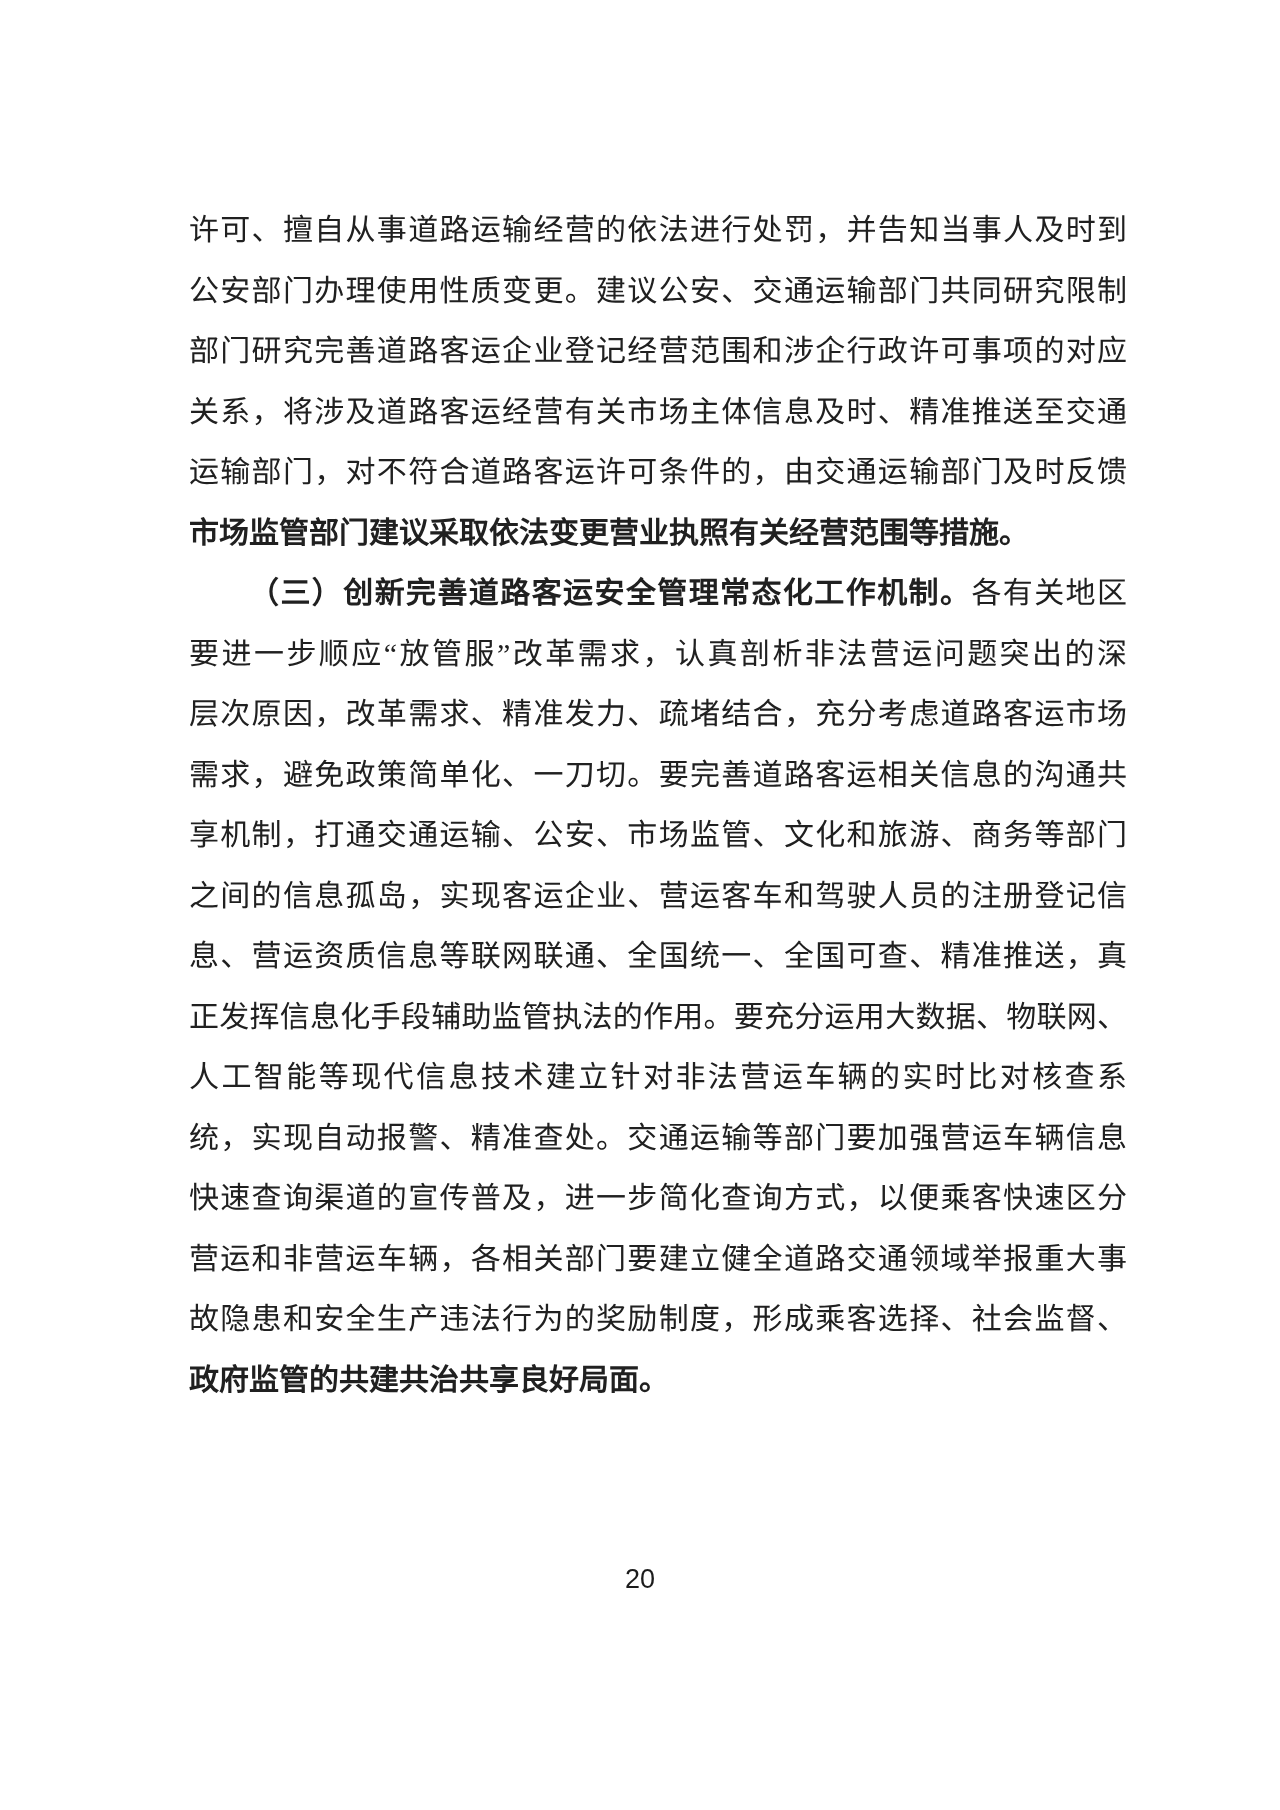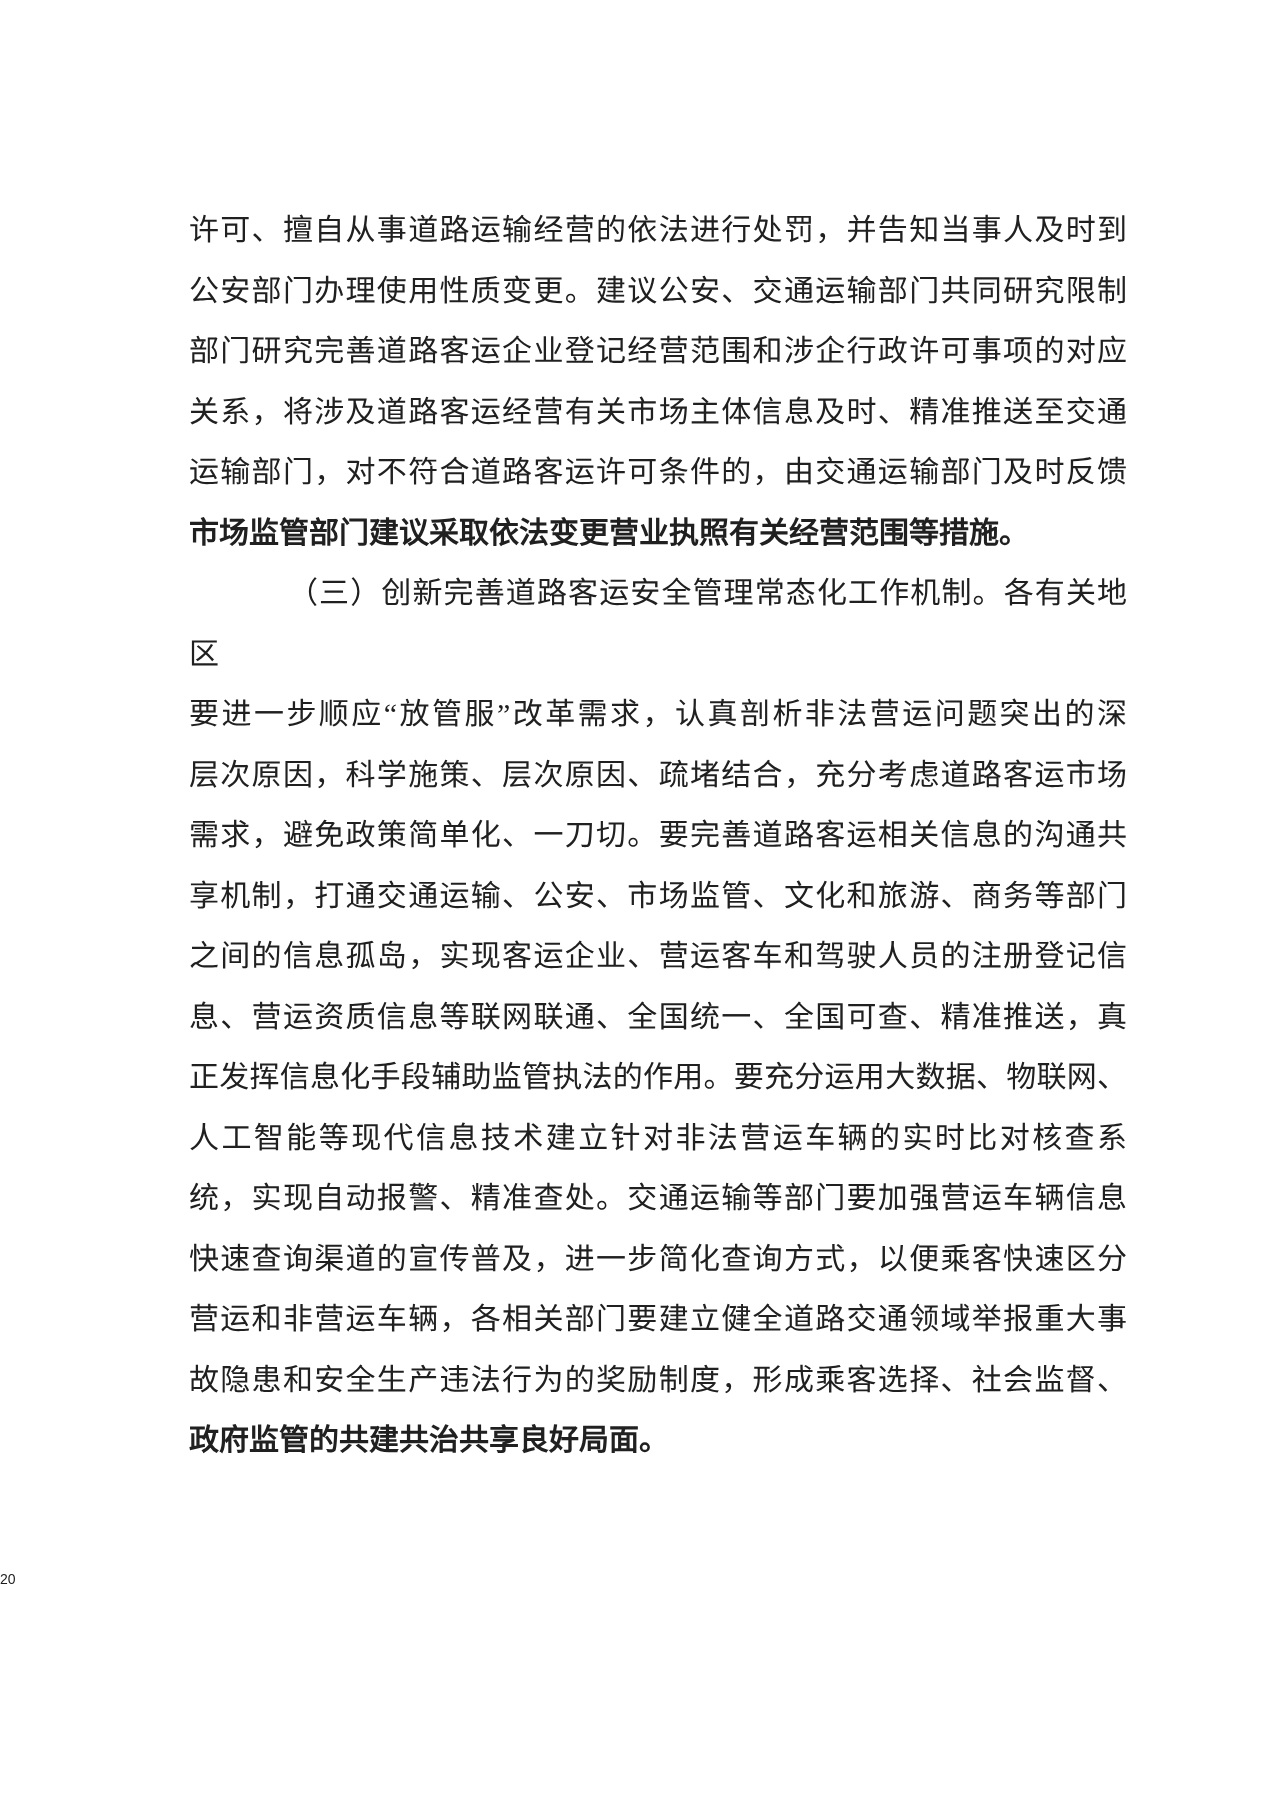--- a/index.html
+++ b/index.html
@@ -39,48 +39,48 @@
     white-space: normal;
   }
   .line.para-end {
     text-align-last: left;
     font-weight: bold;
   }
   .line.indent {
     text-indent: 2em;
   }
   .bold {
-    font-weight: 400;
-    margin-left: 39px;
+    font-weight: 700;
   }
   .page-number {
     position: absolute;
     left: 0;
     top: 1566px;
     width: 1280px;
+    text-align: center;
     font-family: "Liberation Sans", "DejaVu Sans", sans-serif;
-    font-size: 14px;
+    font-size: 27px;
     line-height: 26px;
     color: #1c1c1c;
   }
 </style>
 </head>
 <body>
 
 <div class="page">
   <div class="doc-body">
       <div class="line"><span>许可、擅自从事道路运输经营的依法进行处罚，并告知当事人及时到</span></div>
       <div class="line"><span>公安部门办理使用性质变更。建议公安、交通运输部门共同研究限制</span></div>
       <div class="line"><span>部门研究完善道路客运企业登记经营范围和涉企行政许可事项的对应</span></div>
       <div class="line"><span>关系，将涉及道路客运经营有关市场主体信息及时、精准推送至交通</span></div>
       <div class="line"><span>运输部门，对不符合道路客运许可条件的，由交通运输部门及时反馈</span></div>
       <div class="line para-end"><span>市场监管部门建议采取依法变更营业执照有关经营范围等措施。</span></div>
       <div class="line indent"><span class="bold">（三）创新完善道路客运安全管理常态化工作机制。</span><span>各有关地区</span></div>
       <div class="line"><span>要进一步顺应“放管服”改革需求，认真剖析非法营运问题突出的深</span></div>
-      <div class="line"><span>层次原因，科学施策、层次原因、疏堵结合，充分考虑道路客运市场</span></div>
+      <div class="line"><span>层次原因，改革需求、精准发力、疏堵结合，充分考虑道路客运市场</span></div>
       <div class="line"><span>需求，避免政策简单化、一刀切。要完善道路客运相关信息的沟通共</span></div>
       <div class="line"><span>享机制，打通交通运输、公安、市场监管、文化和旅游、商务等部门</span></div>
       <div class="line"><span>之间的信息孤岛，实现客运企业、营运客车和驾驶人员的注册登记信</span></div>
       <div class="line"><span>息、营运资质信息等联网联通、全国统一、全国可查、精准推送，真</span></div>
       <div class="line"><span>正发挥信息化手段辅助监管执法的作用。要充分运用大数据、物联网、</span></div>
       <div class="line"><span>人工智能等现代信息技术建立针对非法营运车辆的实时比对核查系</span></div>
       <div class="line"><span>统，实现自动报警、精准查处。交通运输等部门要加强营运车辆信息</span></div>
       <div class="line"><span>快速查询渠道的宣传普及，进一步简化查询方式，以便乘客快速区分</span></div>
       <div class="line"><span>营运和非营运车辆，各相关部门要建立健全道路交通领域举报重大事</span></div>
       <div class="line"><span>故隐患和安全生产违法行为的奖励制度，形成乘客选择、社会监督、</span></div>

